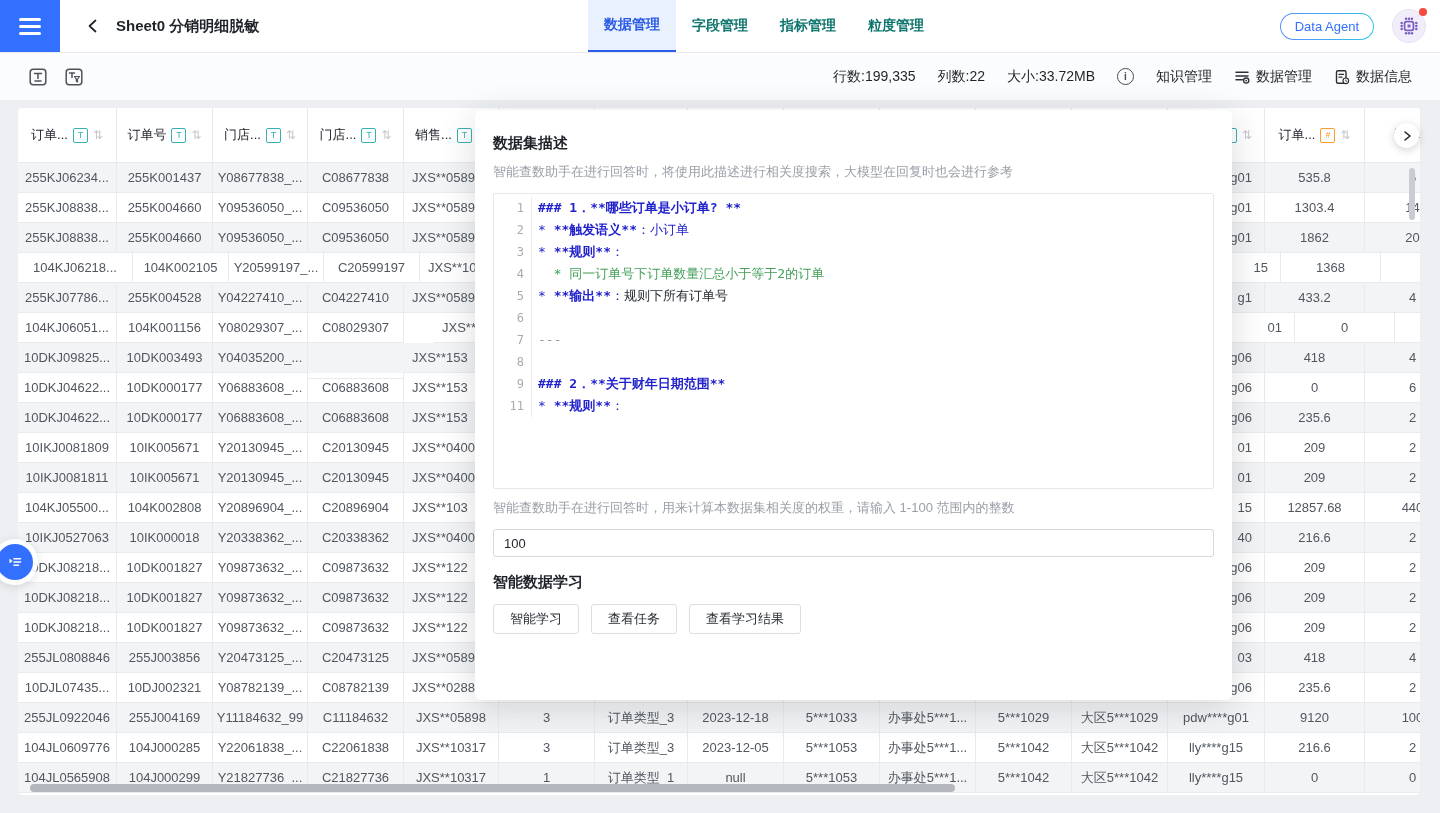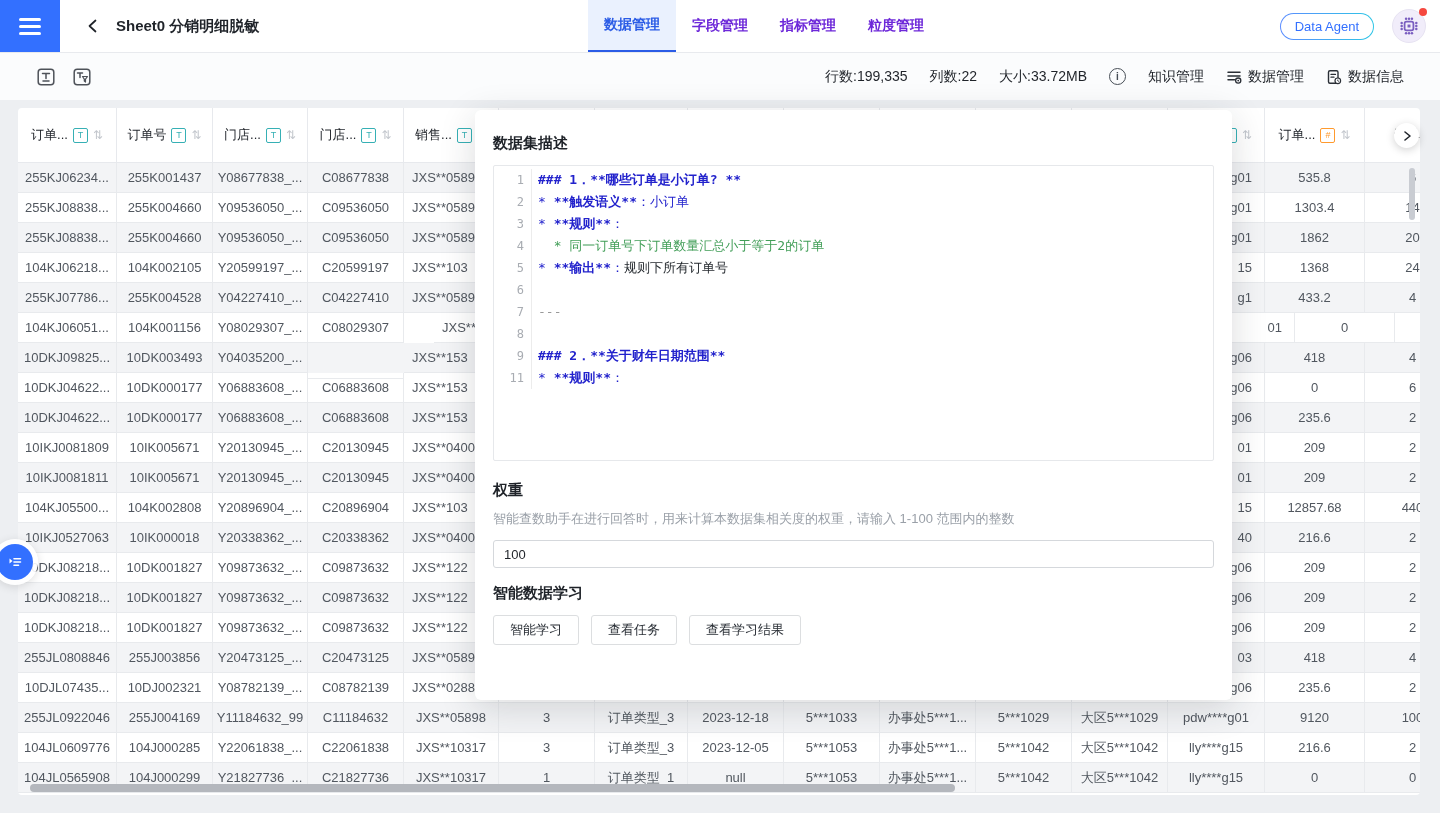--- a/index.html
+++ b/index.html
@@ -9,33 +9,33 @@
   
   .hdr{position:absolute;top:0;left:0;right:0;height:52px;background:#fff;
        border-bottom:1px solid #e8eaee;display:flex;align-items:center;z-index:30;}
   .menu-btn{width:60px;height:52px;background:#3370ff;display:flex;flex-direction:column;
             align-items:center;justify-content:center;gap:4px;cursor:pointer;}
   .menu-btn .bar{width:22px;height:3px;background:#fff;border-radius:2px;}
   .back{margin-left:24px;width:18px;height:18px;display:flex;align-items:center;cursor:pointer;}
   .hdr-title{margin-left:14px;font-size:15px;font-weight:700;}
   .tabs{position:absolute;left:588px;top:0;height:52px;display:flex;}
   .tab{padding:0 16px;display:flex;align-items:center;font-size:14px;font-weight:600;
-       color:#6d28d9;cursor:pointer;box-sizing:border-box;}
+       color:#0f766e;cursor:pointer;box-sizing:border-box;}
   .tab.active{color:#2b5ce6;background:#eaf1fe;border-bottom:2px solid #2b5ce6;}
   .hdr-right{position:absolute;right:14px;top:0;height:52px;display:flex;align-items:center;gap:18px;}
   .agent-pill{border-radius:16px;padding:1px;background:linear-gradient(90deg,#5b8cff,#2ec6e6);cursor:pointer;}
   .agent-pill .inner{background:#fff;border-radius:15px;padding:5px 14px;font-size:13px;
                      color:#3370ff;font-weight:500;white-space:nowrap;}
   .avatar{position:relative;width:32px;height:32px;border-radius:50%;background:#f1edfa;
           border:1px solid #e7e3f2;display:flex;align-items:center;justify-content:center;cursor:pointer;}
   .avatar .dot{position:absolute;top:-2px;right:-2px;width:8px;height:8px;border-radius:50%;background:#f5483f;}
 
   
   .toolbar{position:absolute;top:53px;left:0;right:0;height:47px;background:#fbfcfd;
-           display:flex;align-items:center;padding:0 36px;box-sizing:border-box;z-index:5;}
+           display:flex;align-items:center;padding:0 28px;box-sizing:border-box;z-index:5;}
   .tb-left{display:flex;gap:16px;align-items:center;}
   .tb-iconbtn{width:20px;height:20px;cursor:pointer;color:#4e5259;}
   .tb-right{margin-left:auto;display:flex;align-items:center;gap:22px;font-size:14px;color:#1f2329;}
   .tb-action{display:flex;align-items:center;gap:6px;cursor:pointer;white-space:nowrap;}
   .tb-ic{width:16px;height:16px;display:inline-flex;}
   .info-ic{width:15px;height:15px;border:1.4px solid #474e56;border-radius:50%;display:flex;
            align-items:center;justify-content:center;font-size:10px;font-weight:700;color:#474e56;cursor:pointer;}
 
   
   .panel{position:absolute;left:18px;top:108px;width:1402px;height:687px;background:#fff;
@@ -295,21 +295,21 @@
           <div class="td" style="width: 96px;"></div>
           <div class="td" style="width: 96px;"></div>
           <div class="td" style="width: 96px;"></div>
           <div class="td" style="width: 96px;"></div>
           <div class="td" style="width: 96px;"></div>
           <div class="td sliver" style="width: 97px;">g01</div>
           <div class="td" style="width: 100px;">1862</div>
           <div class="td" style="width: 96px;">20</div>
         </div>
         <div class="tr">
-          <div class="td" style="width: 99px;">104KJ06218...</div>
+          <div class="td" style="width: 115px;">104KJ06218...</div>
           <div class="td" style="width: 96px;">104K002105</div>
           <div class="td" style="width: 95px;">Y20599197_...</div>
           <div class="td" style="width: 96px;">C20599197</div>
           <div class="td cutleft" style="width: 95px;">JXS**103</div>
           <div class="td" style="width: 96px;"></div>
           <div class="td" style="width: 93px;"></div>
           <div class="td" style="width: 96px;"></div>
           <div class="td" style="width: 96px;"></div>
           <div class="td" style="width: 96px;"></div>
           <div class="td" style="width: 96px;"></div>
@@ -612,20 +612,21 @@
   </div>
   <div class="vscrollbar"></div>
   <div class="expand-btn">
     <svg width="12" height="12" viewBox="0 0 12 12">
       <polyline points="4,2 9,6 4,10" fill="none" stroke="#1f2329" stroke-width="1.6" stroke-linecap="round" stroke-linejoin="round"></polyline>
     </svg>
   </div>
 
   <div class="modal">
     <div class="m-title">数据集描述</div>
+    <div class="m-hint">智能查数助手在进行回答时，将使用此描述进行相关度搜索，大模型在回复时也会进行参考</div>
     <div class="editor" id="editor">
         <div class="eline">
           <span class="gut">1</span>
           <span class="code"><span class="seg-hb">### 1．**哪些订单是小订单? **</span></span>
         </div>
         <div class="eline">
           <span class="gut">2</span>
           <span class="code"><span class="seg-b">* </span><span class="seg-bb">**触发语义**</span><span class="seg-b">：小订单</span></span>
         </div>
         <div class="eline">
@@ -655,21 +656,20 @@
         <div class="eline">
           <span class="gut">9</span>
           <span class="code"><span class="seg-hb">### 2．**关于财年日期范围**</span></span>
         </div>
         <div class="eline">
           <span class="gut">11</span>
           <span class="code"><span class="seg-b">* </span><span class="seg-bb">**规则**</span><span class="seg-b">：</span></span>
         </div>
       </div>
 
-    <div class="m-title sec">权重</div>
     <div class="m-hint">智能查数助手在进行回答时，用来计算本数据集相关度的权重，请输入 1-100 范围内的整数</div>
     <input class="weight-input" value="100" style="">
 
     <div class="m-title" style="margin-top:16px;">智能数据学习</div>
     <div class="learn-row" id="learnBtns">
         <button class="learn-btn">智能学习</button>
         <button class="learn-btn">查看任务</button>
         <button class="learn-btn">查看学习结果</button>
       </div>
   </div>

